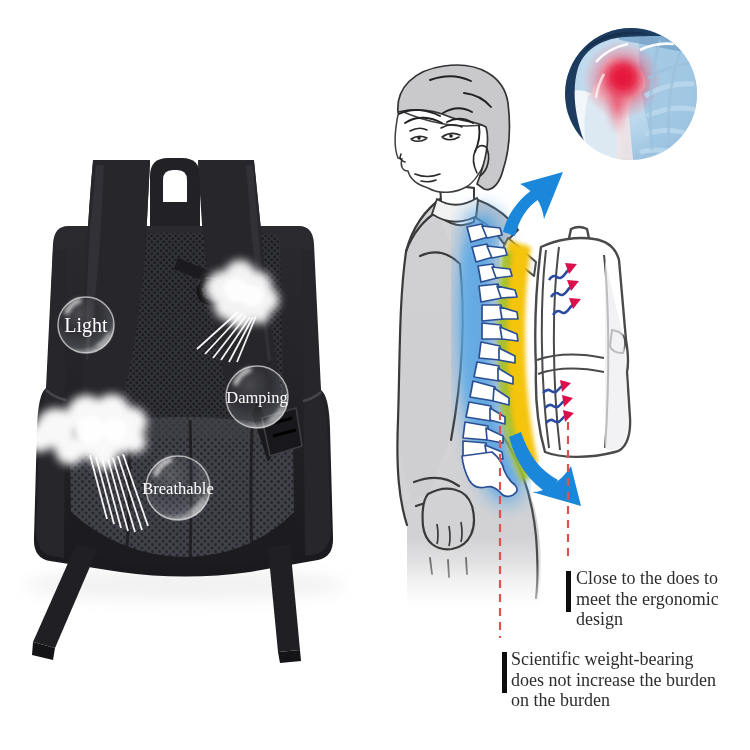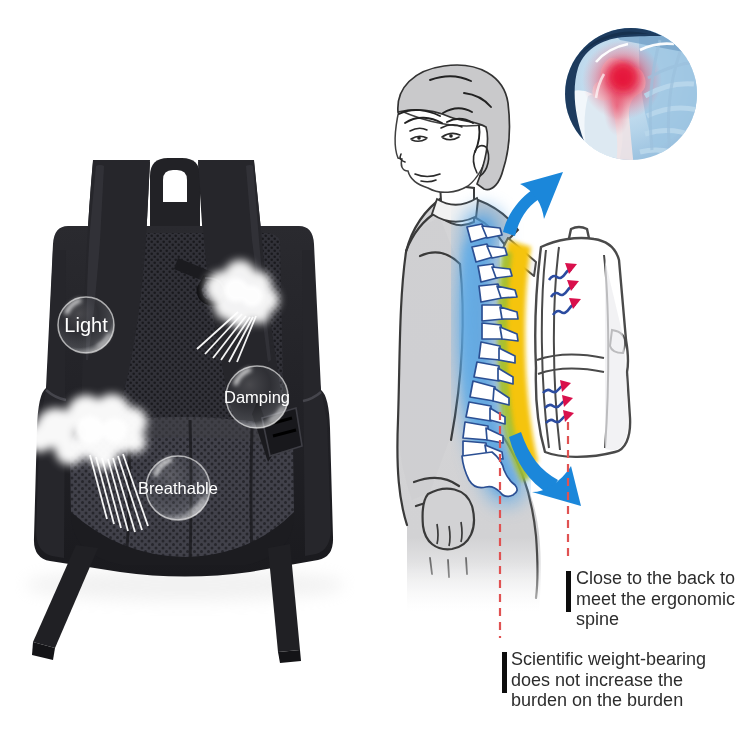--- a/index.html
+++ b/index.html
@@ -1,15 +1,15 @@
 <!DOCTYPE html>
 <html><head><meta charset="utf-8">
 <style>
 html,body{margin:0;padding:0;background:#fff;}
-#stage{position:relative;width:750px;height:750px;overflow:hidden;background:#fff;font-family:Liberation Sans, sans-serif;}
+#stage{position:relative;width:750px;height:750px;overflow:hidden;background:#fff;font-family:Liberation Serif, serif;}
 .txt{position:absolute;font-size:18px;line-height:20.5px;color:#2d2d2d;letter-spacing:0;}
 .bar{position:absolute;width:4.5px;background:#0d0d0d;}
 </style></head>
 <body>
 <div id="stage">
 <svg width="750" height="750" viewBox="0 0 750 750" xmlns="http://www.w3.org/2000/svg">
 <defs>
 <linearGradient id="bagG" x1="0" y1="0" x2="0" y2="1">
  <stop offset="0" stop-color="#2a2a2f"></stop>
           <stop offset="0.5" stop-color="#222227"></stop>
@@ -353,15 +353,15 @@
  <g stroke="#ffffff" stroke-width="2.6" fill="none" opacity="0.95">
   <path d="M596,62 Q608,48 628,44"></path>
   <path d="M640,50 Q656,42 674,44"></path>
   <path d="M604,74 Q598,84 596,98" opacity="0.7"></path>
  </g>
 </g>
 </g>
 </svg>
 
 <div class="bar" style="left:566px;top:571px;height:41px"></div>
-<div class="txt" style="left:576px;top:568px;width:172px">Close to the back to meet the ergonomic spine</div>
+<div class="txt" style="left:576px;top:568px;width:172px">Close to the does to meet the ergonomic design</div>
 <div class="bar" style="left:502px;top:652px;height:41px"></div>
 <div class="txt" style="left:511px;top:649px;width:212px">Scientific weight-bearing does not increase the burden on the burden</div>
 </div>
 </body></html>

